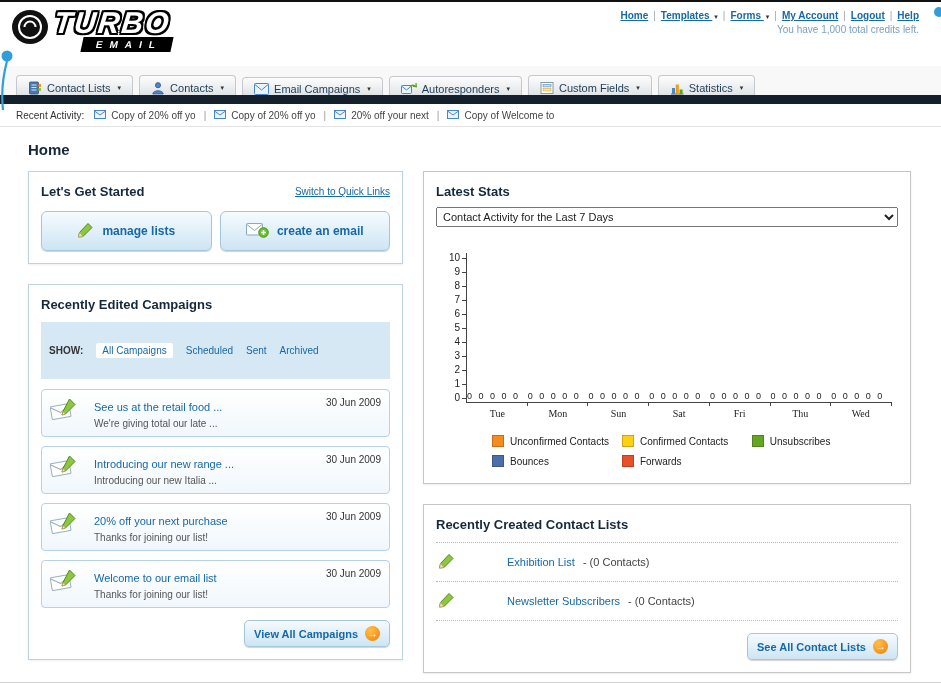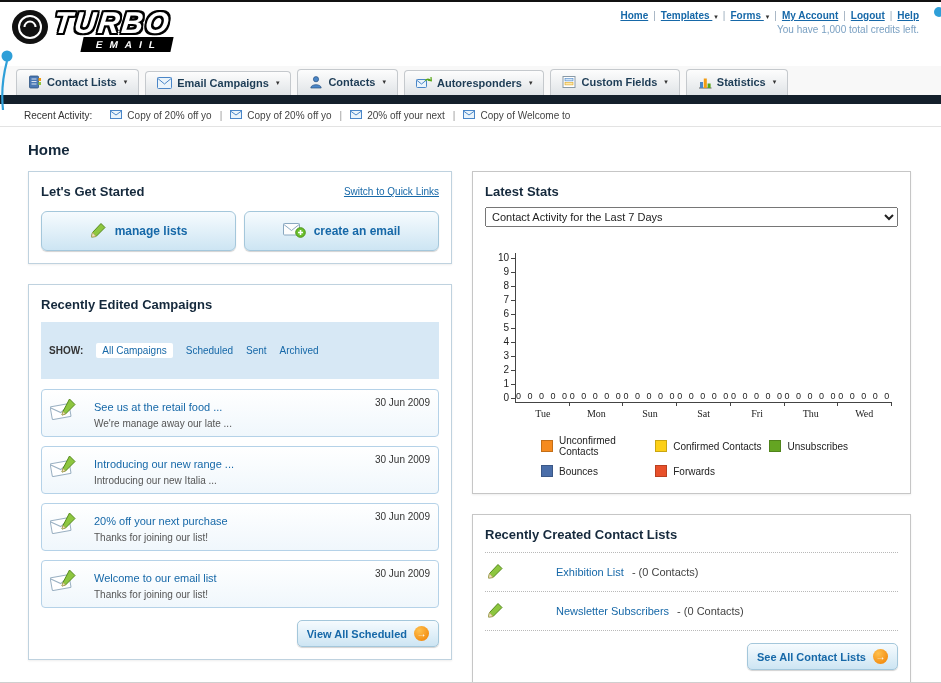--- a/index.html
+++ b/index.html
@@ -22,38 +22,38 @@
   .top-right { text-align:right; font-size:10px; padding:4px 12px 0 0; }
   .top-links { display:inline-flex; gap:5px; align-items:center; }
   .top-links a { font-weight:bold; text-decoration:underline; cursor:pointer; }
   .top-links .sep { color:#9ab; }
   .dd { font-size:7px; color:#333; margin-left:2px; text-decoration:none; display:inline-block; }
   .login-info { color:#7aa0c2; margin-top:7px; }
   .credits { color:#7aa0c2; margin-top:3px; }
 
   
   .nav-row { display:flex; align-items:flex-end; gap:6px; padding:3px 0 0 16px; background:#f8f8f8; height:29px; }
-  .tab { display:flex; align-items:center; gap:5px; padding:5px 11px 6px; background:linear-gradient(#fdfdfd,#e0e4e7);
-    border:1px solid #c5c9cd; border-bottom:none; border-radius:4px 4px 0 0; font-size:11px; font-weight:bold;
+  .tab { display:flex; align-items:center; gap:5px; padding:5px 11px 0; background:linear-gradient(#fdfdfd,#e0e4e7);
+    border:1px solid #c5c9cd; border-bottom:none; border-radius:4px 4px 0 0; font-size:11px; font-weight:normal;
     color:#1d3c55; cursor:pointer; white-space:nowrap;margin-top:8px; }
   .tab-icon { display:inline-flex; }
   .dark-bar { height:9px; background:#14202b; }
 
   
-  .activity-bar { display:flex; align-items:center; gap:18px; height:23px; padding-left:24px; font-size:10px;
+  .activity-bar { display:flex; align-items:center; gap:10px; height:23px; padding-left:16px; font-size:10px;
     color:#333; border-bottom:1px solid #e3e3e3; background:#fff; }
   .act-items { display:inline-flex; gap:8px; align-items:center; }
   .act-item { display:inline-flex; align-items:center; gap:5px; cursor:pointer; color:#444; }
   .act-sep { color:#999; }
 
   
   .main { padding:14px 30px 0 28px; }
   .page-title { font-size:15px; font-weight:bold; color:#15293c; margin-bottom:13px; }
   .columns { display:flex; gap:20px; align-items:flex-start; }
-  .left-col { width:424px; flex:none; }
+  .left-col { width:375px; flex:none; }
   .right-col { flex:1; }
   .panel { border:1px solid #bfd2df; background:#fff; margin-bottom:20px; padding:12px; box-shadow:0 1px 2px rgba(0,0,0,.07); }
   .panel-gray { border-color:#c6c6c6; }
   .panel-title { font-size:13px; font-weight:bold; color:#15293c; }
 
   
   .gs-header { display:flex; justify-content:space-between; align-items:center; margin-bottom:12px; }
   .gs-link { font-size:10px; cursor:pointer; }
   .gs-buttons { display:flex; gap:8px; }
   .btn-big { flex:1; display:flex; align-items:center; justify-content:center; gap:8px; padding:9px 6px;
@@ -156,36 +156,36 @@
             <line x1="3.5" y1="4" x2="8.5" y2="4" stroke="#fff" stroke-width="0.8"></line>
             <line x1="3.5" y1="6.5" x2="8.5" y2="6.5" stroke="#fff" stroke-width="0.8"></line>
             <line x1="3.5" y1="9" x2="8.5" y2="9" stroke="#fff" stroke-width="0.8"></line>
           </svg>
         </span>
         <span>Contact Lists</span>
         <span class="dd">▾</span>
       </div>
       <div class="tab">
         <span class="tab-icon">
+          <svg width="14" height="14" viewBox="0 0 14 14">
+            <circle cx="7" cy="4.2" r="2.6" fill="#4a86c8" stroke="#2d5380" stroke-width="0.7"></circle>
+            <path d="M1.8 13 C1.8 8.6 12.2 8.6 12.2 13 Z" fill="#4a86c8" stroke="#2d5380" stroke-width="0.7"></path>
+          </svg>
+        </span>
+        <span>Contacts</span>
+        <span class="dd">▾</span>
+      </div>
+      <div class="tab">
+        <span class="tab-icon">
           <svg width="15" height="12" viewBox="0 0 15 12">
             <rect x="0.5" y="0.5" width="14" height="11" rx="1" fill="#eaf4fb" stroke="#4a86c8"></rect>
             <path d="M0.5 1.2 L7.5 7 L14.5 1.2" fill="none" stroke="#4a86c8"></path>
           </svg>
         </span>
         <span>Email Campaigns</span>
-        <span class="dd">▾</span>
-      </div>
-      <div class="tab">
-        <span class="tab-icon">
-          <svg width="14" height="14" viewBox="0 0 14 14">
-            <circle cx="7" cy="4.2" r="2.6" fill="#4a86c8" stroke="#2d5380" stroke-width="0.7"></circle>
-            <path d="M1.8 13 C1.8 8.6 12.2 8.6 12.2 13 Z" fill="#4a86c8" stroke="#2d5380" stroke-width="0.7"></path>
-          </svg>
-        </span>
-        <span>Contacts</span>
         <span class="dd">▾</span>
       </div>
       <div class="tab">
         <span class="tab-icon">
           <svg width="16" height="13" viewBox="0 0 16 13">
             <rect x="0.5" y="3.5" width="10" height="8" rx="1" fill="#eaf4fb" stroke="#4a86c8"></rect>
             <path d="M0.5 4 L5.5 8 L10.5 4" fill="none" stroke="#4a86c8"></path>
             <path d="M9 4.5 A4.5 4.5 0 0 1 15 4.5" fill="none" stroke="#58a618" stroke-width="1.4"></path>
             <path d="M15 1 L15.3 4.8 L11.8 4.2" fill="none" stroke="#58a618" stroke-width="1.2"></path>
           </svg>
@@ -299,21 +299,21 @@
           <div class="camp-list">
               <div class="camp-item">
                 <span class="camp-icon"><svg width="28" height="24" viewBox="0 0 28 24">
                     <g transform="rotate(-10 11 14)">
                       <rect x="1" y="8" width="19" height="13" rx="1" fill="#fff" stroke="#9ab0c2"></rect>
                       <path d="M1 9 L10.5 15.5 L20 9" fill="none" stroke="#9ab0c2"></path>
                     </g>
                     <path d="M19.5 2 L25 7.5 L15.5 17 L12 18 L13 14.5 Z" fill="#8dc63f" stroke="#55891c"></path>
                     <path d="M13 14.5 L15.5 17 L12 18 Z" fill="#efe3c2" stroke="#b89a55" stroke-width="0.6"></path>
                   </svg></span>
-                <div class="camp-text"><a href="#" class="camp-title">See us at the retail food ...</a><div class="camp-sub">We're manage away our late ...</div></div>
+                <div class="camp-text"><a href="#" class="camp-title">See us at the retail food ...</a><div class="camp-sub">We're giving total our late ...</div></div>
                 <span class="camp-date">30 Jun 2009</span>
               </div>
               <div class="camp-item">
                 <span class="camp-icon"><svg width="28" height="24" viewBox="0 0 28 24">
                     <g transform="rotate(-10 11 14)">
                       <rect x="1" y="8" width="19" height="13" rx="1" fill="#fff" stroke="#9ab0c2"></rect>
                       <path d="M1 9 L10.5 15.5 L20 9" fill="none" stroke="#9ab0c2"></path>
                     </g>
                     <path d="M19.5 2 L25 7.5 L15.5 17 L12 18 L13 14.5 Z" fill="#8dc63f" stroke="#55891c"></path>
                     <path d="M13 14.5 L15.5 17 L12 18 Z" fill="#efe3c2" stroke="#b89a55" stroke-width="0.6"></path>
@@ -341,21 +341,21 @@
                     </g>
                     <path d="M19.5 2 L25 7.5 L15.5 17 L12 18 L13 14.5 Z" fill="#8dc63f" stroke="#55891c"></path>
                     <path d="M13 14.5 L15.5 17 L12 18 Z" fill="#efe3c2" stroke="#b89a55" stroke-width="0.6"></path>
                   </svg></span>
                 <div class="camp-text"><a href="#" class="camp-title">Welcome to our email list</a><div class="camp-sub">Thanks for joining our list!</div></div>
                 <span class="camp-date">30 Jun 2009</span>
               </div>
             </div>
           <div class="panel-footer">
             <button class="btn-small">
-              <span>View All Scheduled</span>
+              <span>View All Campaigns</span>
               <span class="arrow-circle">→</span>
             </button>
           </div>
         </section>
 
       </div>
       <div class="right-col">
 
         <section class="panel panel-gray">
           <div class="panel-title">Latest Stats</div>

